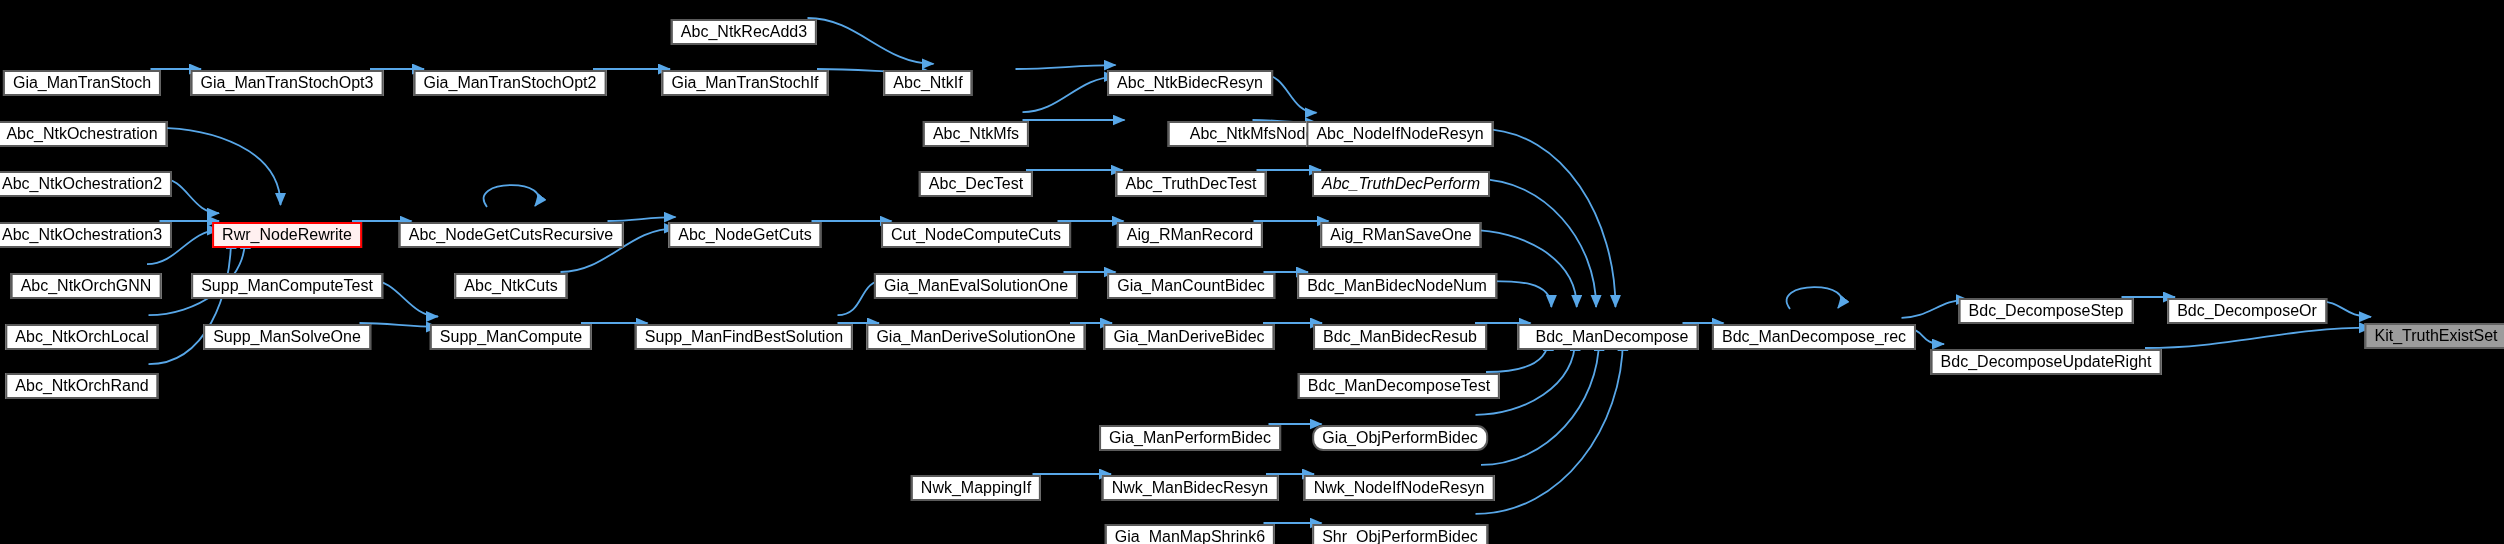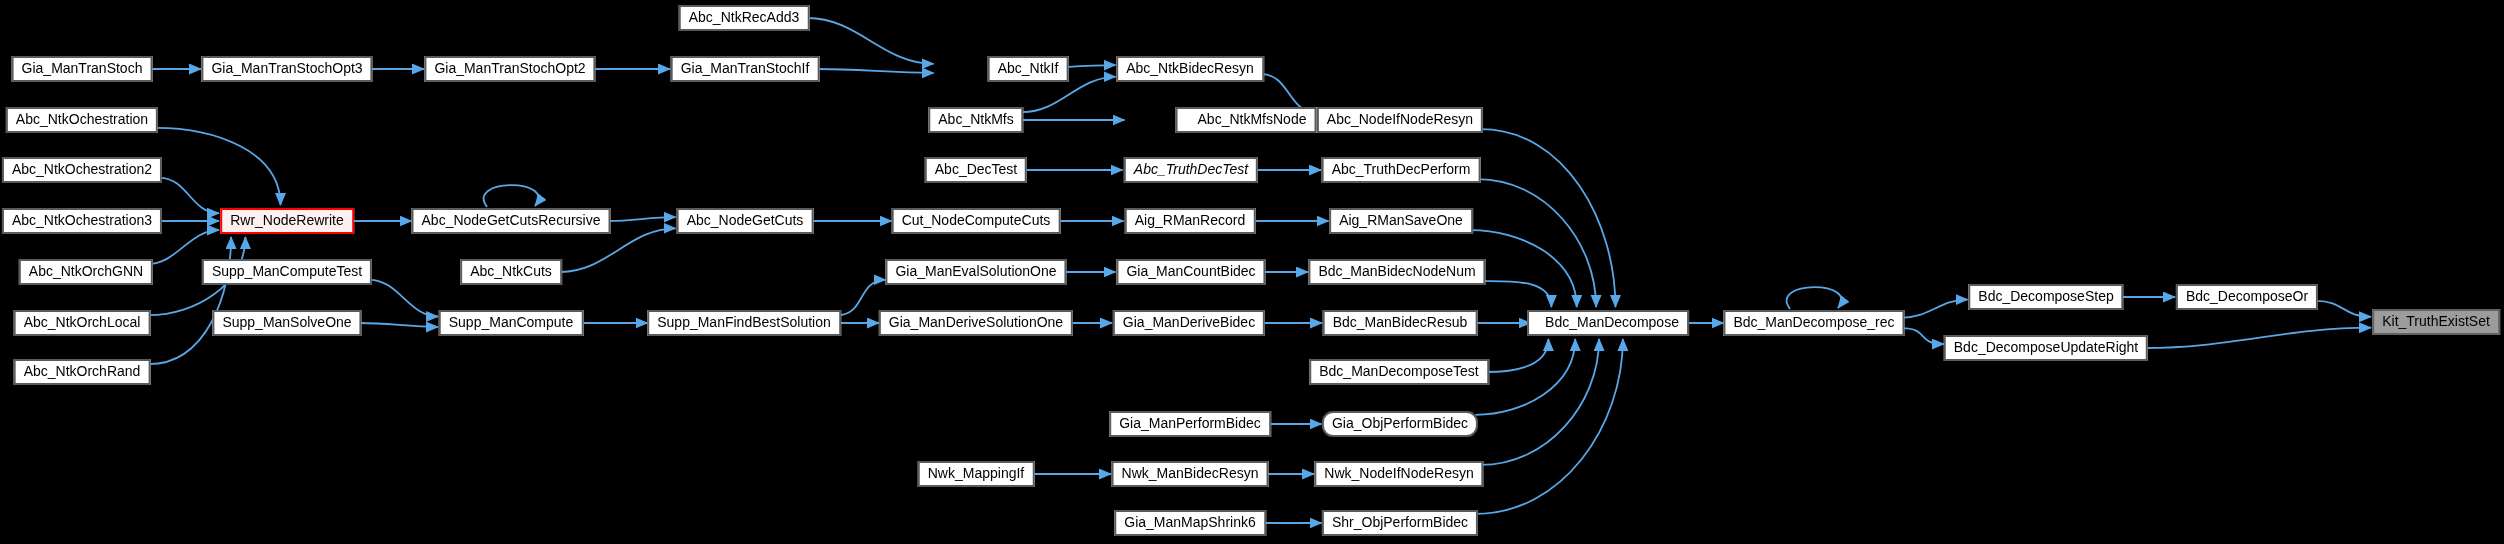--- a/index.html
+++ b/index.html
@@ -11,26 +11,27 @@
     font-family:"Liberation Sans","DejaVu Sans",sans-serif;
   }
   #edge-layer{position:absolute;left:0;top:0;width:2504px;height:544px;}
   #node-layer{position:absolute;left:0;top:0;width:2504px;height:544px;}
   .gnode{
     position:absolute;
     transform:translate(-50%,-50%);
     background:var(--node-fill,#fff);
     border:2px solid var(--node-border,#5a5a5a);
     color:var(--node-text,#000);
-    font-size:14px;
+    font-size:16px;
     line-height:17px;
     padding:2px 8px 3px 8px;
     white-space:nowrap;
     box-sizing:border-box;
     cursor:pointer;
+    margin-top:14px;
   }
   .gnode.focus{
     background:var(--focus-fill,#fff0f0);
     border-color:var(--focus-border,#ff0000);
   }
   .gnode.target{
     background:var(--target-fill,#9c9c9c);
     border-color:var(--target-border,#636363);
   }
 </style>
@@ -98,30 +99,30 @@
       <path d="M 2121.5,297 C 2149.5,297 2147,297 2175,297" fill="none" stroke="#58a7e8" stroke-width="1.8" marker-end="url(#ah)"></path>
       <path d="M 2316,300.9 C 2344,300.9 2343,316.8 2371,316.8" fill="none" stroke="#58a7e8" stroke-width="1.8" marker-end="url(#ah)"></path>
       <path d="M 2145,348 C 2231.2250717654674,348 2284.7749282345326,327.72 2371,327.72" fill="none" stroke="#58a7e8" stroke-width="1.8" marker-end="url(#ah)"></path>
     </svg>
   <div id="node-layer">
       <div class="gnode" style="left: 82px; top: 69px;">Gia_ManTranStoch</div>
       <div class="gnode" style="left: 287px; top: 69px;">Gia_ManTranStochOpt3</div>
       <div class="gnode" style="left: 510px; top: 69px; text-align: right;">Gia_ManTranStochOpt2</div>
       <div class="gnode" style="left: 745px; top: 69px;">Gia_ManTranStochIf</div>
       <div class="gnode" style="left: 744px; top: 18px;">Abc_NtkRecAdd3</div>
-      <div class="gnode" style="left: 1028px; top: 69px;">Abc_NtkIf</div>
+      <div class="gnode" style="left: 928px; top: 69px;">Abc_NtkIf</div>
       <div class="gnode" style="left: 1190px; top: 69px;">Abc_NtkBidecResyn</div>
       <div class="gnode" style="left: 82px; top: 120px;">Abc_NtkOchestration</div>
       <div class="gnode" style="left: 976px; top: 120px;">Abc_NtkMfs</div>
       <div class="gnode" style="left: 1246px; top: 120px; padding-left: 20px;">Abc_NtkMfsNode</div>
       <div class="gnode" style="left: 1400px; top: 120px;">Abc_NodeIfNodeResyn</div>
       <div class="gnode" style="left: 82px; top: 170px;">Abc_NtkOchestration2</div>
       <div class="gnode" style="left: 976px; top: 170px;">Abc_DecTest</div>
-      <div class="gnode" style="left: 1191px; top: 170px; font-style: italic;">Abc_TruthDecTest</div>
-      <div class="gnode" style="left: 1401px; top: 170px;">Abc_TruthDecPerform</div>
+      <div class="gnode" style="left: 1191px; top: 170px;">Abc_TruthDecTest</div>
+      <div class="gnode" style="left: 1401px; top: 170px; font-style: italic;">Abc_TruthDecPerform</div>
       <div class="gnode" style="left: 82px; top: 221px;">Abc_NtkOchestration3</div>
       <div class="gnode focus" style="left: 287px; top: 221px;">Rwr_NodeRewrite</div>
       <div class="gnode" style="left: 511px; top: 221px;">Abc_NodeGetCutsRecursive</div>
       <div class="gnode" style="left: 745px; top: 221px;">Abc_NodeGetCuts</div>
       <div class="gnode" style="left: 976px; top: 221px;">Cut_NodeComputeCuts</div>
       <div class="gnode" style="left: 1190px; top: 221px;">Aig_RManRecord</div>
       <div class="gnode" style="left: 1401px; top: 221px;">Aig_RManSaveOne</div>
       <div class="gnode" style="left: 86px; top: 272px;">Abc_NtkOrchGNN</div>
       <div class="gnode" style="left: 287px; top: 272px;">Supp_ManComputeTest</div>
       <div class="gnode" style="left: 511px; top: 272px;">Abc_NtkCuts</div>

